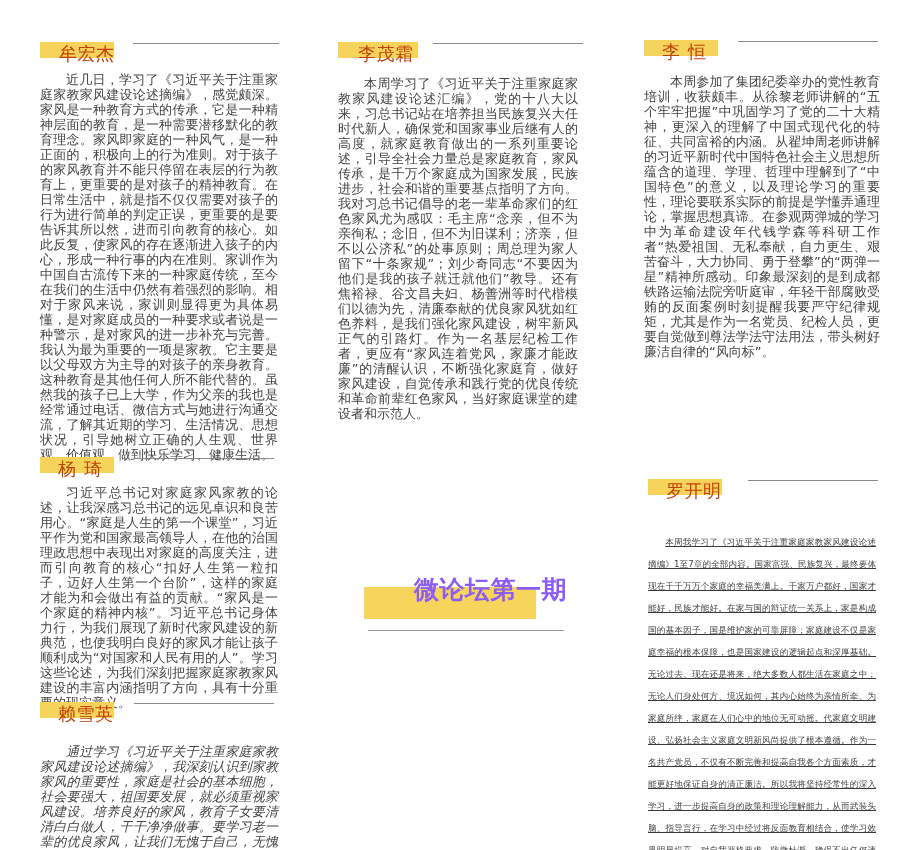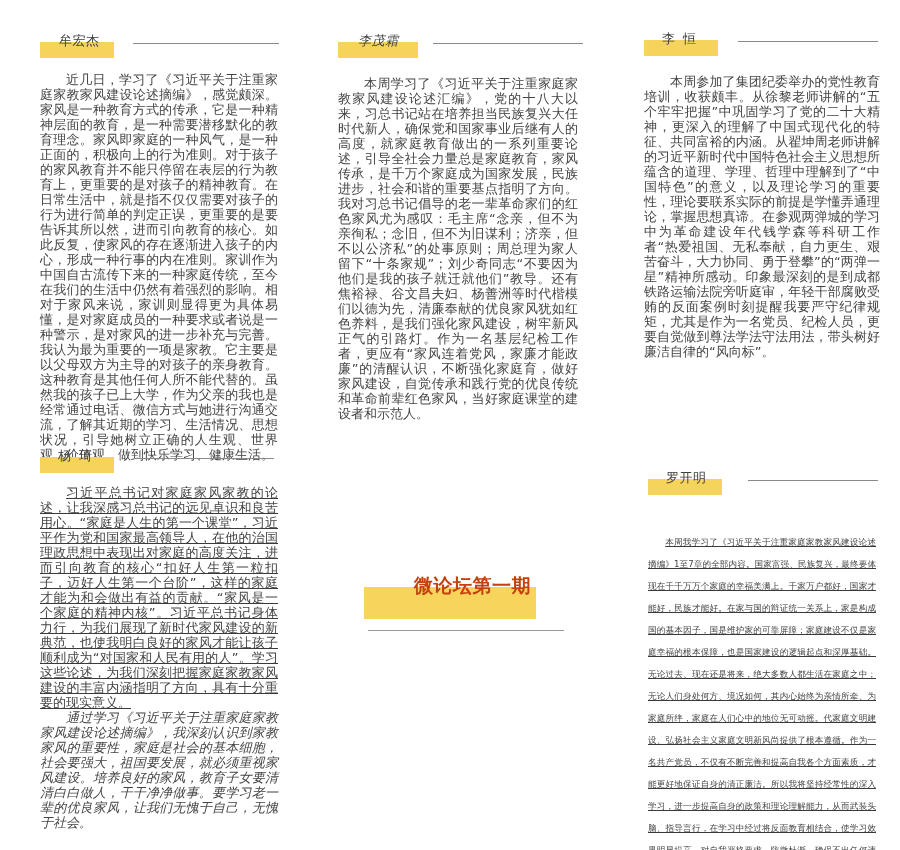--- a/index.html
+++ b/index.html
@@ -1,60 +1,60 @@
 <!DOCTYPE html>
 <html><head>
 <meta charset="utf-8">
 <style>
   * { box-sizing: border-box; margin: 0; padding: 0; }
   html, body { width: 900px; height: 850px; background: #ffffff; overflow: hidden; }
   body { position: relative; font-family: "DejaVu Sans", "Liberation Sans", sans-serif; color: #3a3a3a; }
   .card { position: absolute; }
   .head { position: relative; height: 34px; }
   .bar { position: absolute; left: 0; top: 14px; width: 74px; height: 16px; background: #f6d35a; }
-  .name { position: absolute; top: 4px; font-size: 13px; color: #404040; letter-spacing: 0.5px; white-space: nowrap; }
+  .name { position: absolute; top: 14px; font-size: 18px; color: #c2410c; letter-spacing: 0.5px; white-space: nowrap; }
   .rule { position: absolute; top: 15px; height: 1px; background: #8a8a8a; }
   .body { font-size: 13px; line-height: 15px; color: #444; text-align: justify; text-indent: 2em; }
 
   #c1 { left: 40px; top: 28px; width: 238px; }
   #c1 .name { left: 19px; }
   #c1 .rule { left: 93px; width: 146px; }
   #c1 .body { margin-top: 10px; }
 
   #c2 { left: 338px; top: 28px; width: 240px; }
   #c2 .bar { width: 80px; }
-  #c2 .name { left: 20px; font-style: italic; }
+  #c2 .name { left: 20px; }
   #c2 .rule { left: 95px; width: 150px; }
   #c2 .body { margin-top: 14px; }
 
   #c3 { left: 644px; top: 26px; width: 236px; }
   #c3 .bar { width: 74px; }
   #c3 .name { left: 18px; letter-spacing: 8px; }
   #c3 .rule { left: 94px; width: 140px; }
   #c3 .body { margin-top: 14px; }
 
-  #c4 { left: 40px; top: 443px; width: 238px; text-decoration: underline; }
+  #c4 { left: 40px; top: 443px; width: 238px; }
   #c4 .name { left: 18px; letter-spacing: 8px; }
   #c4 .rule { left: 94px; width: 140px; }
   #c4 .body { margin-top: 8px; }
 
   #c5 { left: 40px; top: 688px; width: 238px; }
   #c5 .name { left: 18px; }
   #c5 .rule { left: 94px; width: 140px; }
   #c5 .body { margin-top: 22px; font-style: italic; }
 
   #c6 { left: 648px; top: 465px; width: 228px; text-decoration: underline; }
   #c6 .name { left: 18px; }
   #c6 .rule { left: 100px; width: 130px; }
   #c6 .body { margin-top: 32px; font-size: 8.6px; line-height: 22px; }
 
   #center { position: absolute; left: 300px; top: 555px; width: 330px; }
   #center .title-wrap { position: relative; height: 70px; }
   #center .tbar { position: absolute; left: 64px; top: 32px; width: 172px; height: 32px; background: #f7d45c; }
-  #center .title { position: absolute; left: 114px; top: 18px; font-size: 19px; font-weight: bold; color: #c2410c; letter-spacing: 0.5px; white-space: nowrap; }
+  #center .title { position: absolute; left: 114px; top: 18px; font-size: 25px; font-weight: bold; color: #8b5cf6; letter-spacing: 0.5px; white-space: nowrap; }
   #center .trule { position: absolute; left: 68px; top: 75px; width: 196px; height: 1px; background: #9a9a9a; }
   #center .theme { margin-top: 36px; font-size: 12px; line-height: 22px; color: #3c3c3c; text-align: justify; text-indent: 2em; }
   #center .theme-label { font-weight: bold; color: #2c2c2c; }
 </style>
 </head>
 <body>
 
 <div class="card" id="c1">
   <div class="head">
     <div class="bar"></div>
@@ -85,20 +85,25 @@
 <div class="card" id="c4">
   <div class="head">
     <div class="bar"></div>
     <div class="name">杨琦</div>
     <div class="rule"></div>
   </div>
   <p class="body">习近平总书记对家庭家风家教的论述，让我深感习总书记的远见卓识和良苦用心。“家庭是人生的第一个课堂”，习近平作为党和国家最高领导人，在他的治国理政思想中表现出对家庭的高度关注，进而引向教育的核心“扣好人生第一粒扣子，迈好人生第一个台阶”，这样的家庭才能为和会做出有益的贡献。“家风是一个家庭的精神内核”。习近平总书记身体力行，为我们展现了新时代家风建设的新典范，也使我明白良好的家风才能让孩子顺利成为“对国家和人民有用的人”。学习这些论述，为我们深刻把握家庭家教家风建设的丰富内涵指明了方向，具有十分重要的现实意义。</p>
 </div>
 
 <div class="card" id="c5">
+  <div class="head">
+    <div class="bar"></div>
+    <div class="name">赖雪英</div>
+    <div class="rule"></div>
+  </div>
   <p class="body">通过学习《习近平关于注重家庭家教家风建设论述摘编》，我深刻认识到家教家风的重要性，家庭是社会的基本细胞，社会要强大，祖国要发展，就必须重视家风建设。培养良好的家风，教育子女要清清白白做人，干干净净做事。要学习老一辈的优良家风，让我们无愧于自己，无愧于社会。</p>
 </div>
 
 <div class="card" id="c6">
   <div class="head">
     <div class="bar"></div>
     <div class="name">罗开明</div>
     <div class="rule"></div>
   </div>
   <p class="body">本周我学习了《习近平关于注重家庭家教家风建设论述摘编》1至7章的全部内容。国家富强、民族复兴，最终要体现在千千万万个家庭的幸福美满上。千家万户都好，国家才能好，民族才能好。在家与国的辩证统一关系上，家是构成国的基本因子，国是维护家的可靠屏障；家庭建设不仅是家庭幸福的根本保障，也是国家建设的逻辑起点和深厚基础。无论过去、现在还是将来，绝大多数人都生活在家庭之中；无论人们身处何方、境况如何，其内心始终为亲情所牵、为家庭所绊，家庭在人们心中的地位无可动摇。代家庭文明建设、弘扬社会主义家庭文明新风尚提供了根本遵循。作为一名共产党员，不仅有不断完善和提高自我各个方面素质，才能更好地保证自身的清正廉洁。所以我将坚持经常性的深入学习，进一步提高自身的政策和理论理解能力，从而武装头脑、指导言行，在学习中经过将反面教育相结合，使学习效果明显提高，对自我严格要求，防微杜渐，确保不出任何违法违纪问题。</p>

